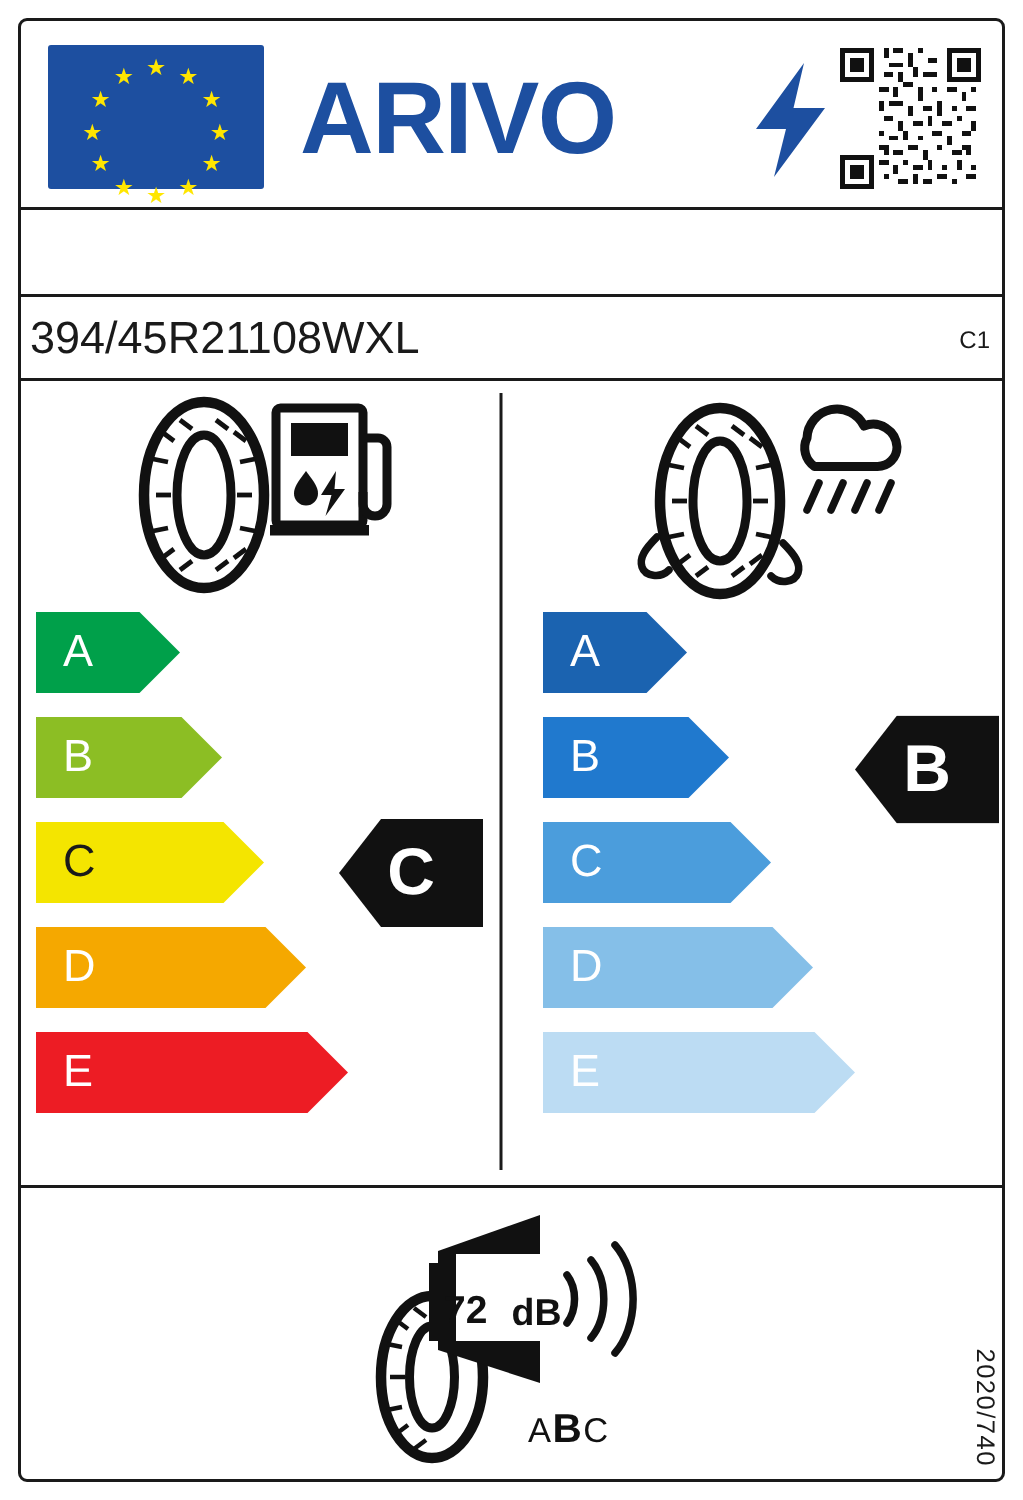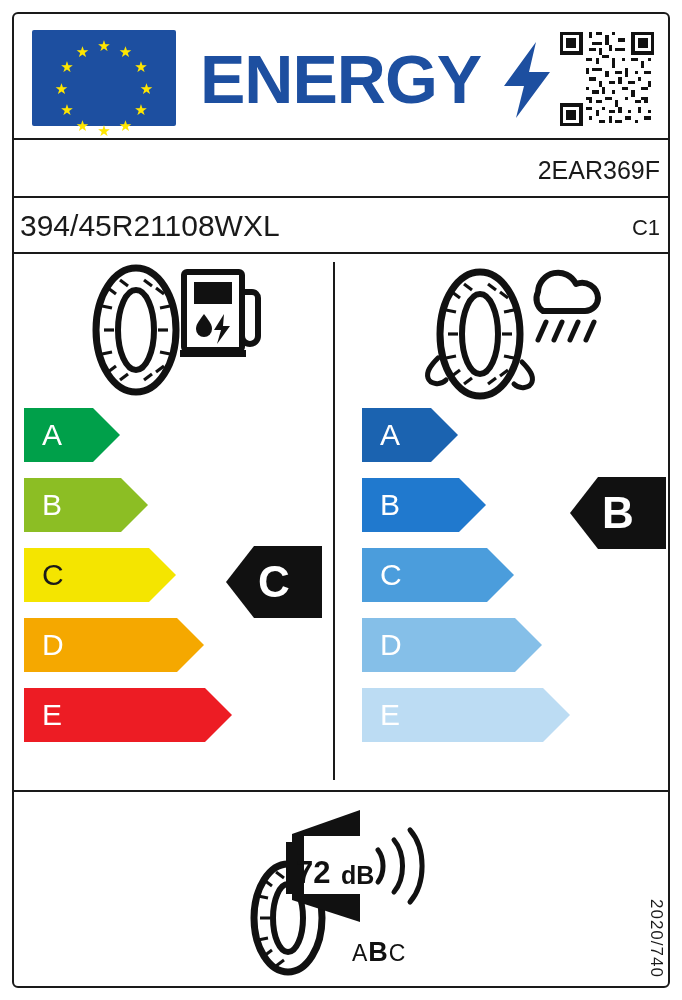--- a/index.html
+++ b/index.html
@@ -115,21 +115,21 @@
     left: 20px;
     top: 205px;
     font-size: 30px;
     color: #1a1a1a;
     line-height: 42px;
   }
   .class {
     position: absolute;
     right: 22px;
     top: 208px;
-    font-size: 22px;
+    font-size: 16px;
     color: #1a1a1a;
     line-height: 40px;
   }
 
   
   .vrule {
     position: absolute;
     left: 333px;
     top: 262px;
     width: 2px;
@@ -192,21 +192,21 @@
     position: absolute;
     left: 228px;
     top: 808px;
     width: 230px;
     height: 172px;
   }
   .noise-db {
     position: absolute;
     left: 296px;
     top: 856px;
-    font-size: 31px;
+    font-size: 26px;
     font-weight: bold;
     color: #111111;
     line-height: 34px;
   }
   .noise-unit {
     position: absolute;
     left: 341px;
     top: 860px;
     font-size: 25px;
     font-weight: bold;
@@ -252,21 +252,21 @@
       <span class="star" style="left:101.5px;top:72px;">★</span>
       <span class="star" style="left:86px;top:87.5px;">★</span>
       <span class="star" style="left:64.5px;top:93px;">★</span>
       <span class="star" style="left:43px;top:87.5px;">★</span>
       <span class="star" style="left:27.5px;top:72px;">★</span>
       <span class="star" style="left:22px;top:50.5px;">★</span>
       <span class="star" style="left:27.5px;top:29px;">★</span>
       <span class="star" style="left:43px;top:13.5px;">★</span>
     </div>
 
-    <div class="energy-word">ENERGY</div>
+    <div class="energy-word">ARIVO</div>
 
     <svg class="bolt" viewBox="0 0 50 76">
       <polygon points="34,0 2,44 22,44 14,76 48,30 27,30" fill="#1d4fa0"></polygon>
     </svg>
 
     <svg class="qr" viewBox="0 0 29 29" shape-rendering="crispEdges">
       <rect width="29" height="29" fill="#ffffff"></rect>
       <g fill="#111111">
         <rect x="0" y="0" width="7" height="1"></rect>
           <rect x="0" y="6" width="7" height="1"></rect>
@@ -345,21 +345,20 @@
           <rect x="23" y="27" width="1" height="1"></rect>
         <rect x="26" y="26" width="2" height="1"></rect>
         <rect x="8" y="20" width="1" height="1"></rect>
           <rect x="25" y="20" width="1" height="1"></rect>
       </g>
     </svg>
   </div>
 
   <div class="rule rule-1"></div>
 
-  <div class="code">2EAR369F</div>
 
   <div class="rule rule-2"></div>
 
   <div class="size">394/45R21108WXL</div>
   <div class="class">C1</div>
 
   <div class="rule rule-3"></div>
 
   <div class="vrule"></div>
 

